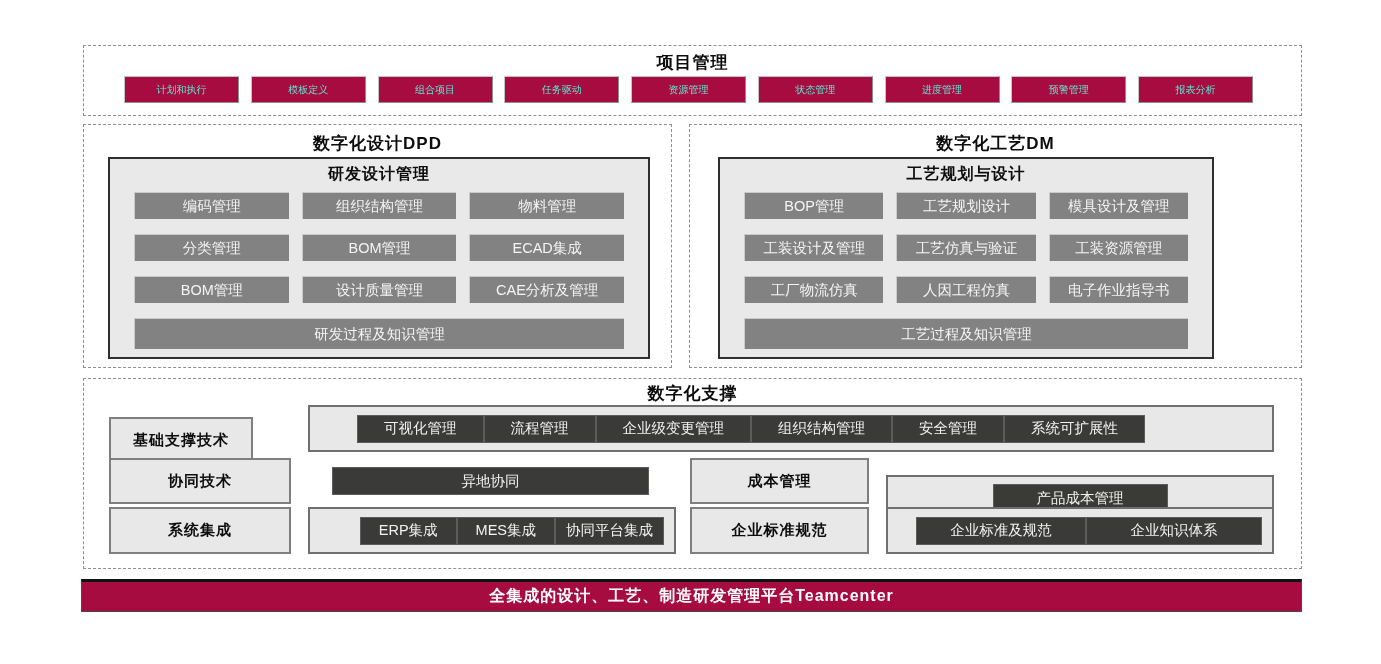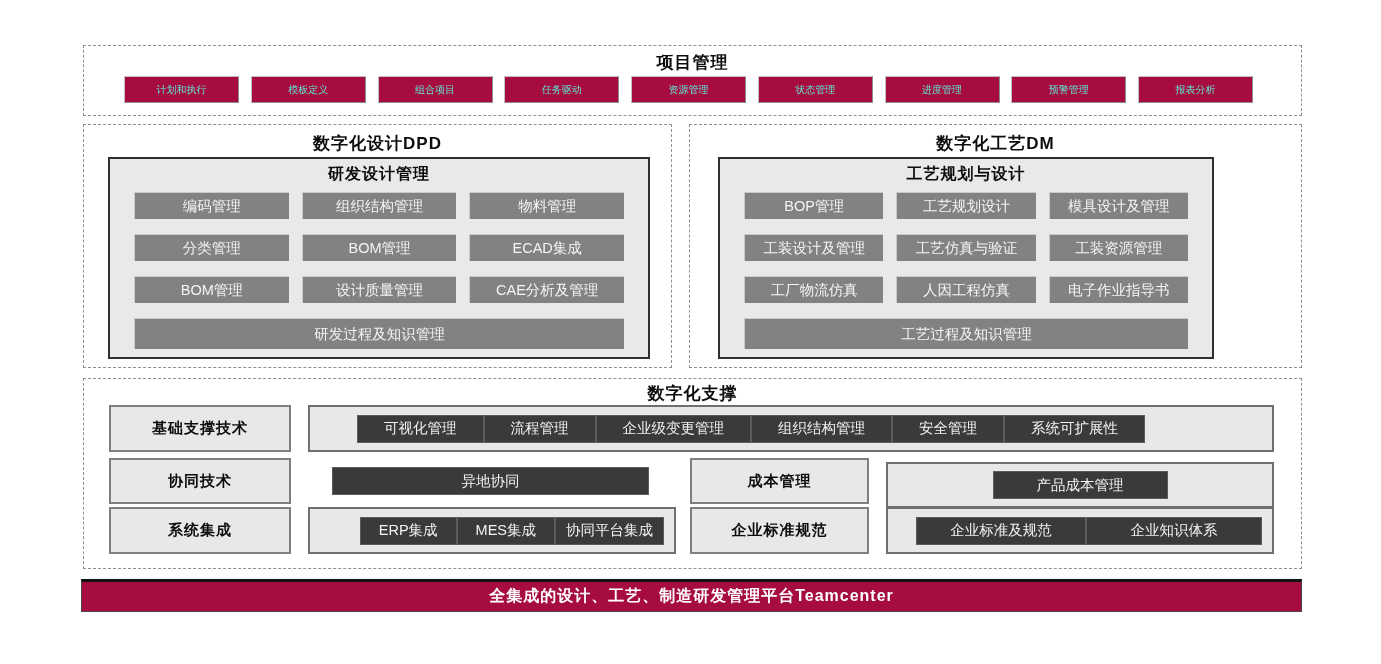--- a/index.html
+++ b/index.html
@@ -110,36 +110,36 @@
         <div class="gray-btn">电子作业指导书</div>
         <div class="gray-btn full-span">工艺过程及知识管理</div>
       </div>
     </div>
   </div>
 
   <div class="dashed-box" style="left:83px;top:378px;width:1219px;height:191px;">
     <div class="sec-title" style="margin-top:3px;">数字化支撑</div>
 
     <div class="support-row" style="top:26px;height:47px;">
-      <div class="cat-label" style="left:25px;top:0;width:182px;height:47px;">基础支撑技术</div>
+      <div class="cat-label" style="left:25px;top:12px;width:144px;height:47px;">基础支撑技术</div>
       <div class="cap-group spread" style="left:224px;top:0;width:966px;height:47px;">
         <div class="dark-btn">可视化管理</div>
         <div class="dark-btn">流程管理</div>
         <div class="dark-btn">企业级变更管理</div>
         <div class="dark-btn">组织结构管理</div>
         <div class="dark-btn">安全管理</div>
         <div class="dark-btn">系统可扩展性</div>
       </div>
     </div>
 
     <div class="support-row" style="top:79px;height:46px;">
       <div class="cat-label" style="left:25px;top:0;width:182px;height:46px;text-align:center;">协同技术</div>
       <div class="dark-btn" style="position:absolute;left:248px;top:9px;width:317px;">异地协同</div>
       <div class="cat-label" style="left:606px;top:0;width:179px;height:46px;">成本管理</div>
-      <div class="cap-group" style="left:802px;top:4px;width:388px;height:46px;justify-content:center;">
+      <div class="cap-group" style="left:802px;top:17px;width:388px;height:46px;justify-content:center;">
         <div class="dark-btn" style="min-width:175px;">产品成本管理</div>
       </div>
     </div>
 
     <div class="support-row" style="top:128px;height:47px;">
       <div class="cat-label" style="left:25px;top:0;width:182px;height:47px;">系统集成</div>
       <div class="cap-group evenly" style="left:224px;top:0;width:368px;height:47px;">
         <div class="dark-btn" style="padding:0 18px;">ERP集成</div>
         <div class="dark-btn" style="padding:0 18px;">MES集成</div>
         <div class="dark-btn" style="padding:0 10px;">协同平台集成</div>

